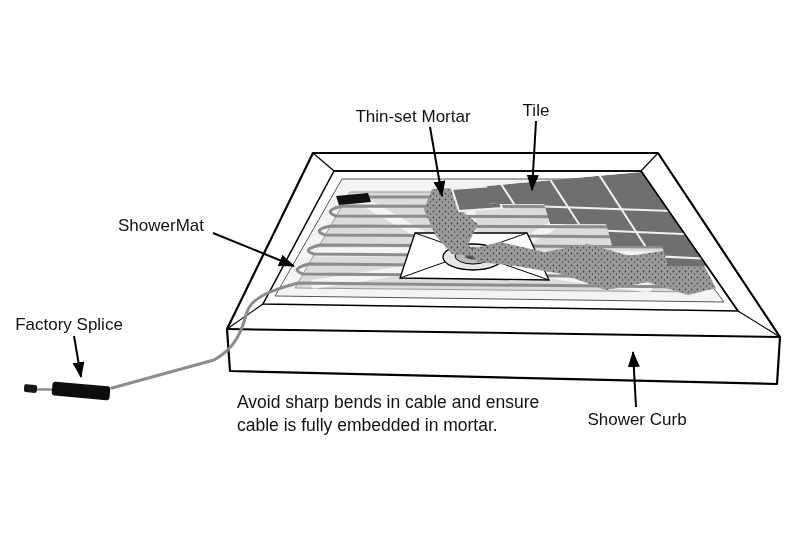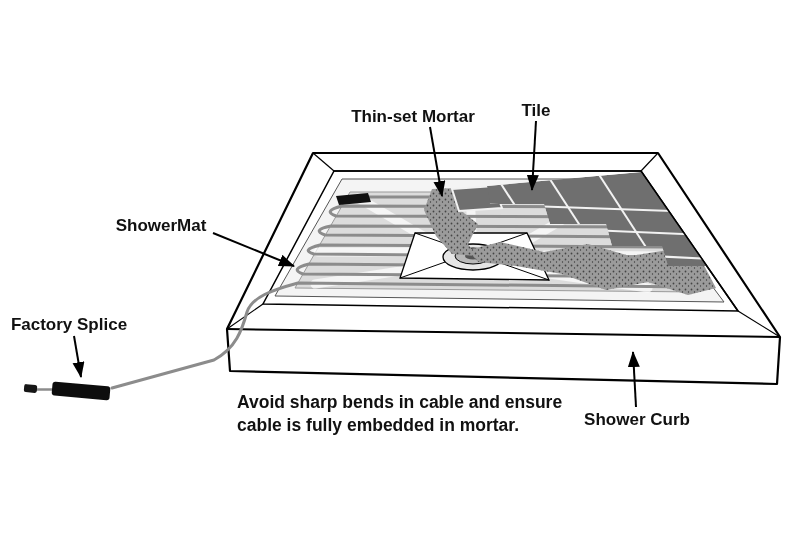--- a/index.html
+++ b/index.html
@@ -1,17 +1,17 @@
 <!DOCTYPE html>
 <html><head>
 <meta charset="utf-8">
 <style>
   html,body{margin:0;padding:0;background:#ffffff;}
   .stage{position:relative;width:800px;height:557px;background:#ffffff;overflow:hidden;
-         font-family:"Liberation Sans",sans-serif;font-weight:bold;}
+         font-family:"Liberation Sans",sans-serif;}
   svg text{font-family:"Liberation Sans",sans-serif;fill:#111111;}
   .lbl{font-size:17px;}
   .cap{font-size:17.5px;}
 </style>
 </head>
 <body>
 
 <div class="stage">
 <svg width="800" height="557" viewBox="0 0 800 557">
   <defs>

